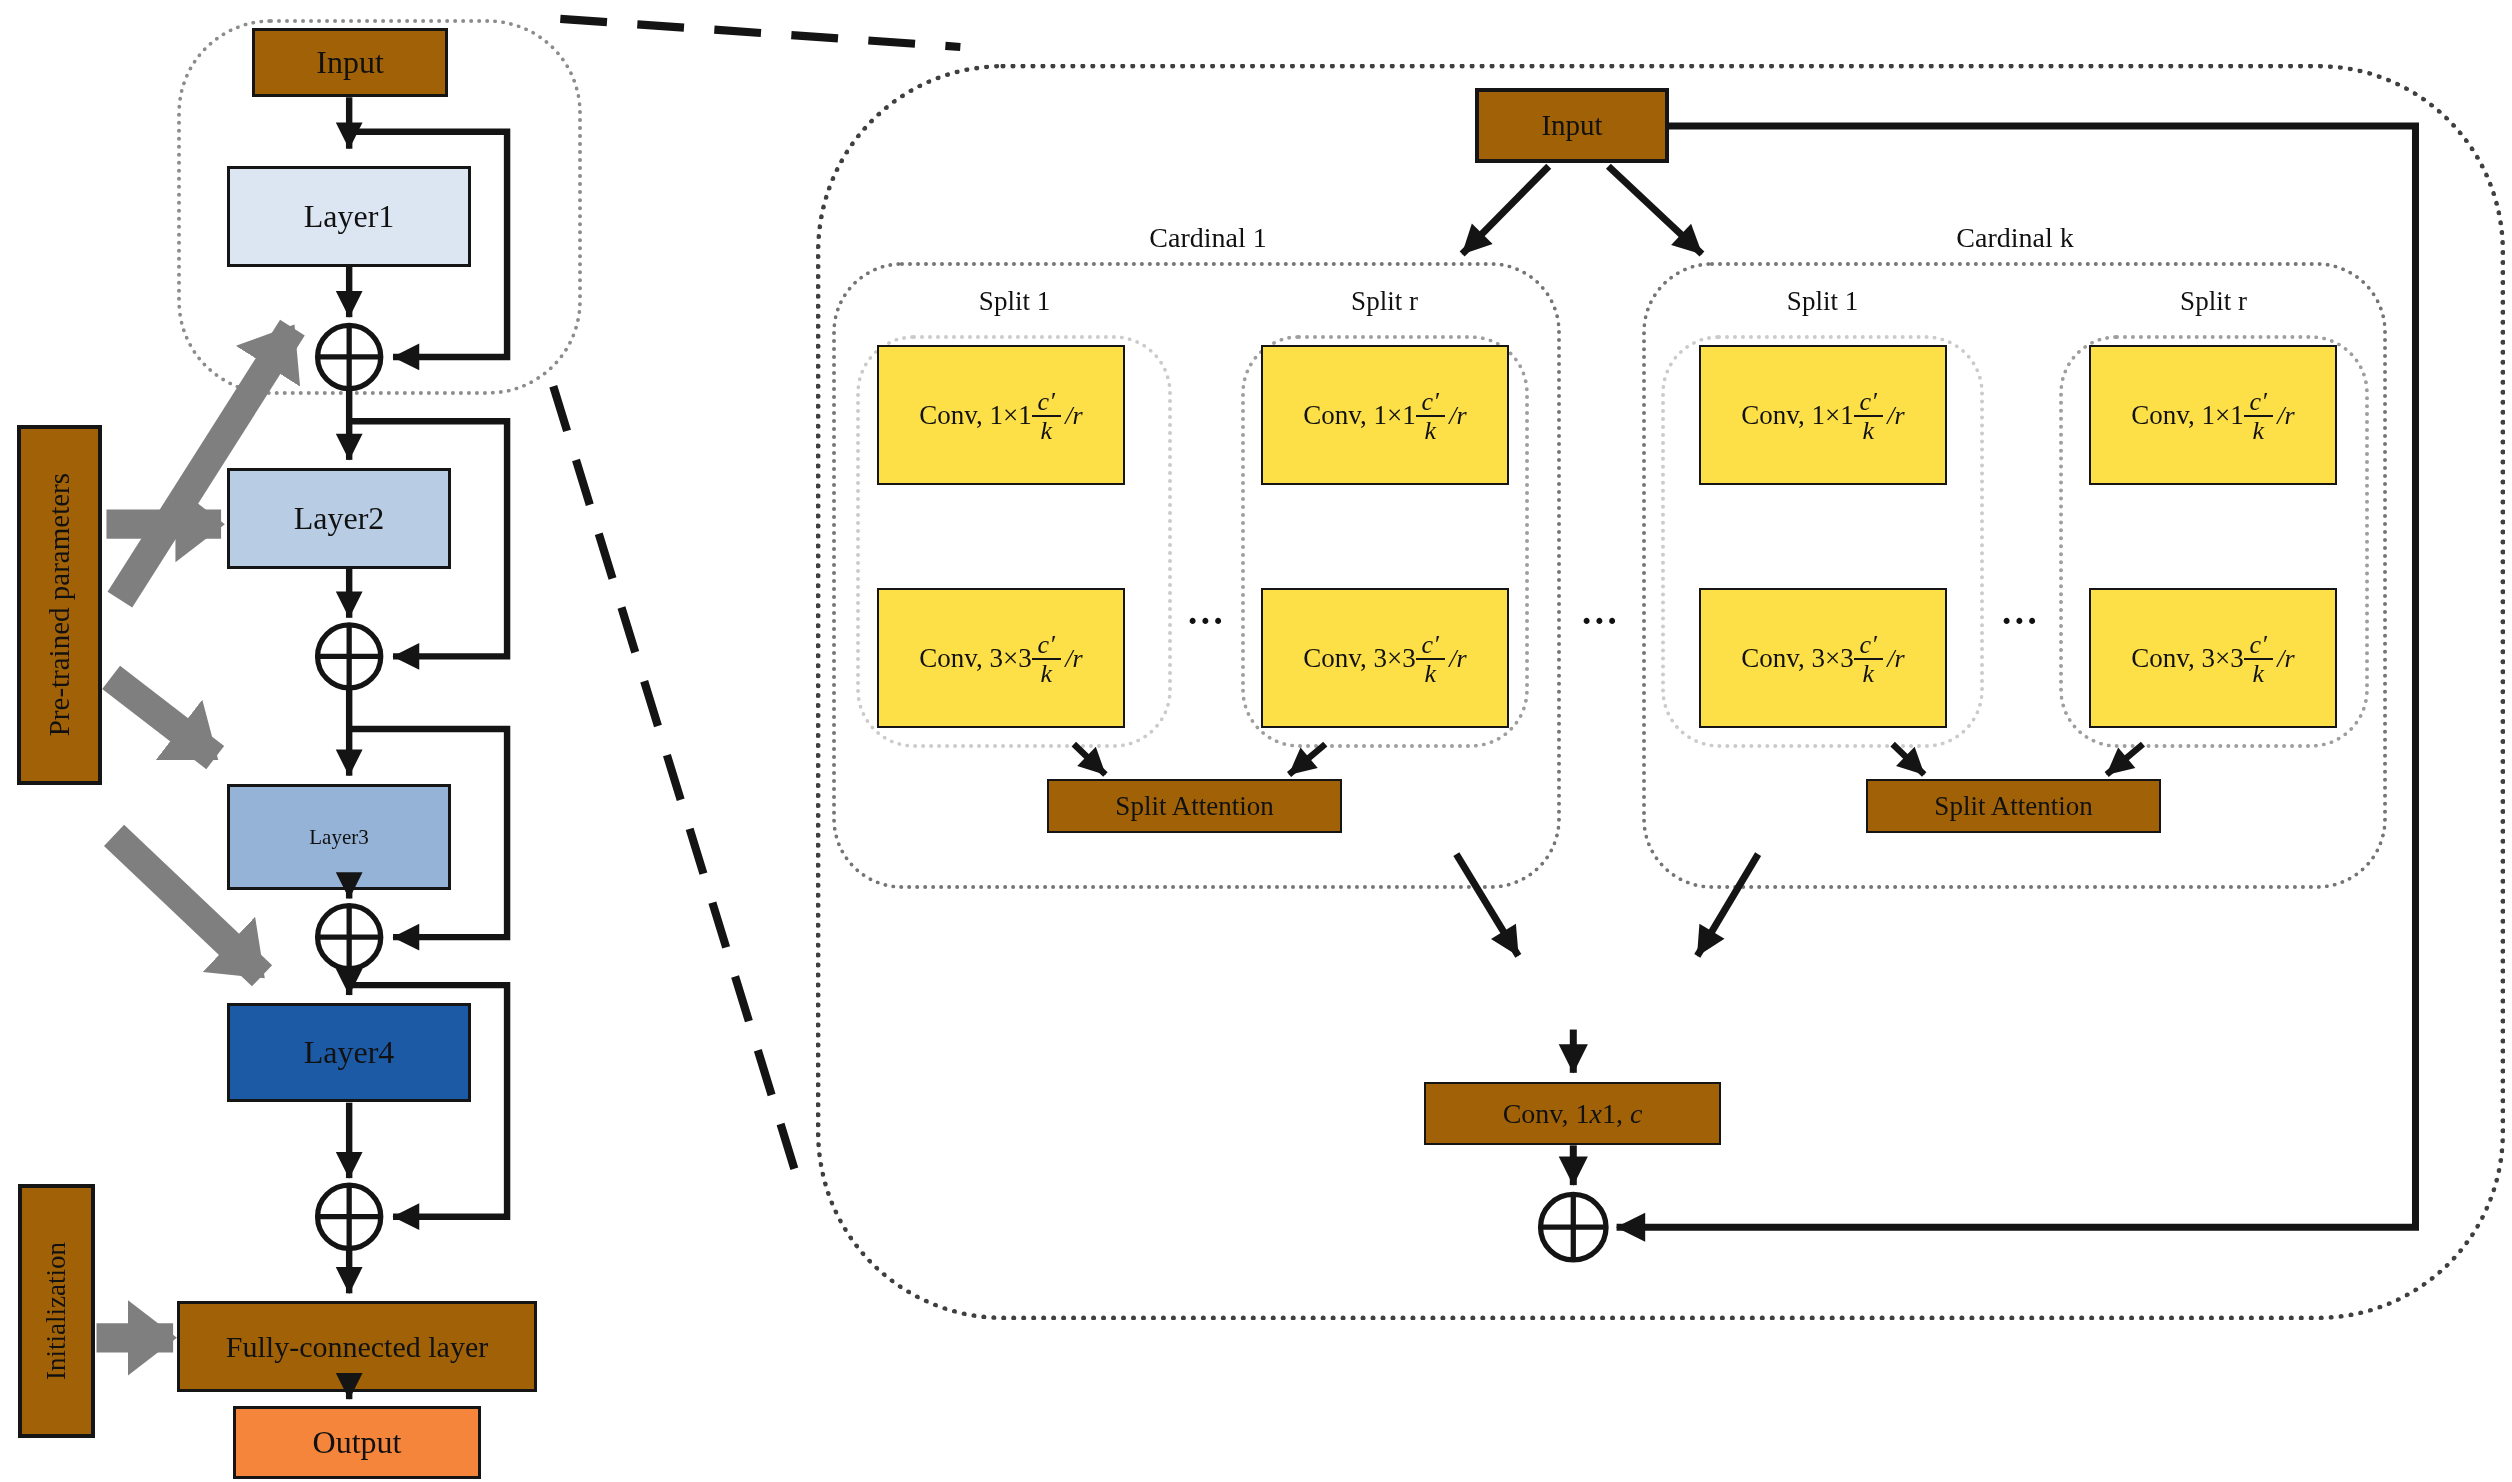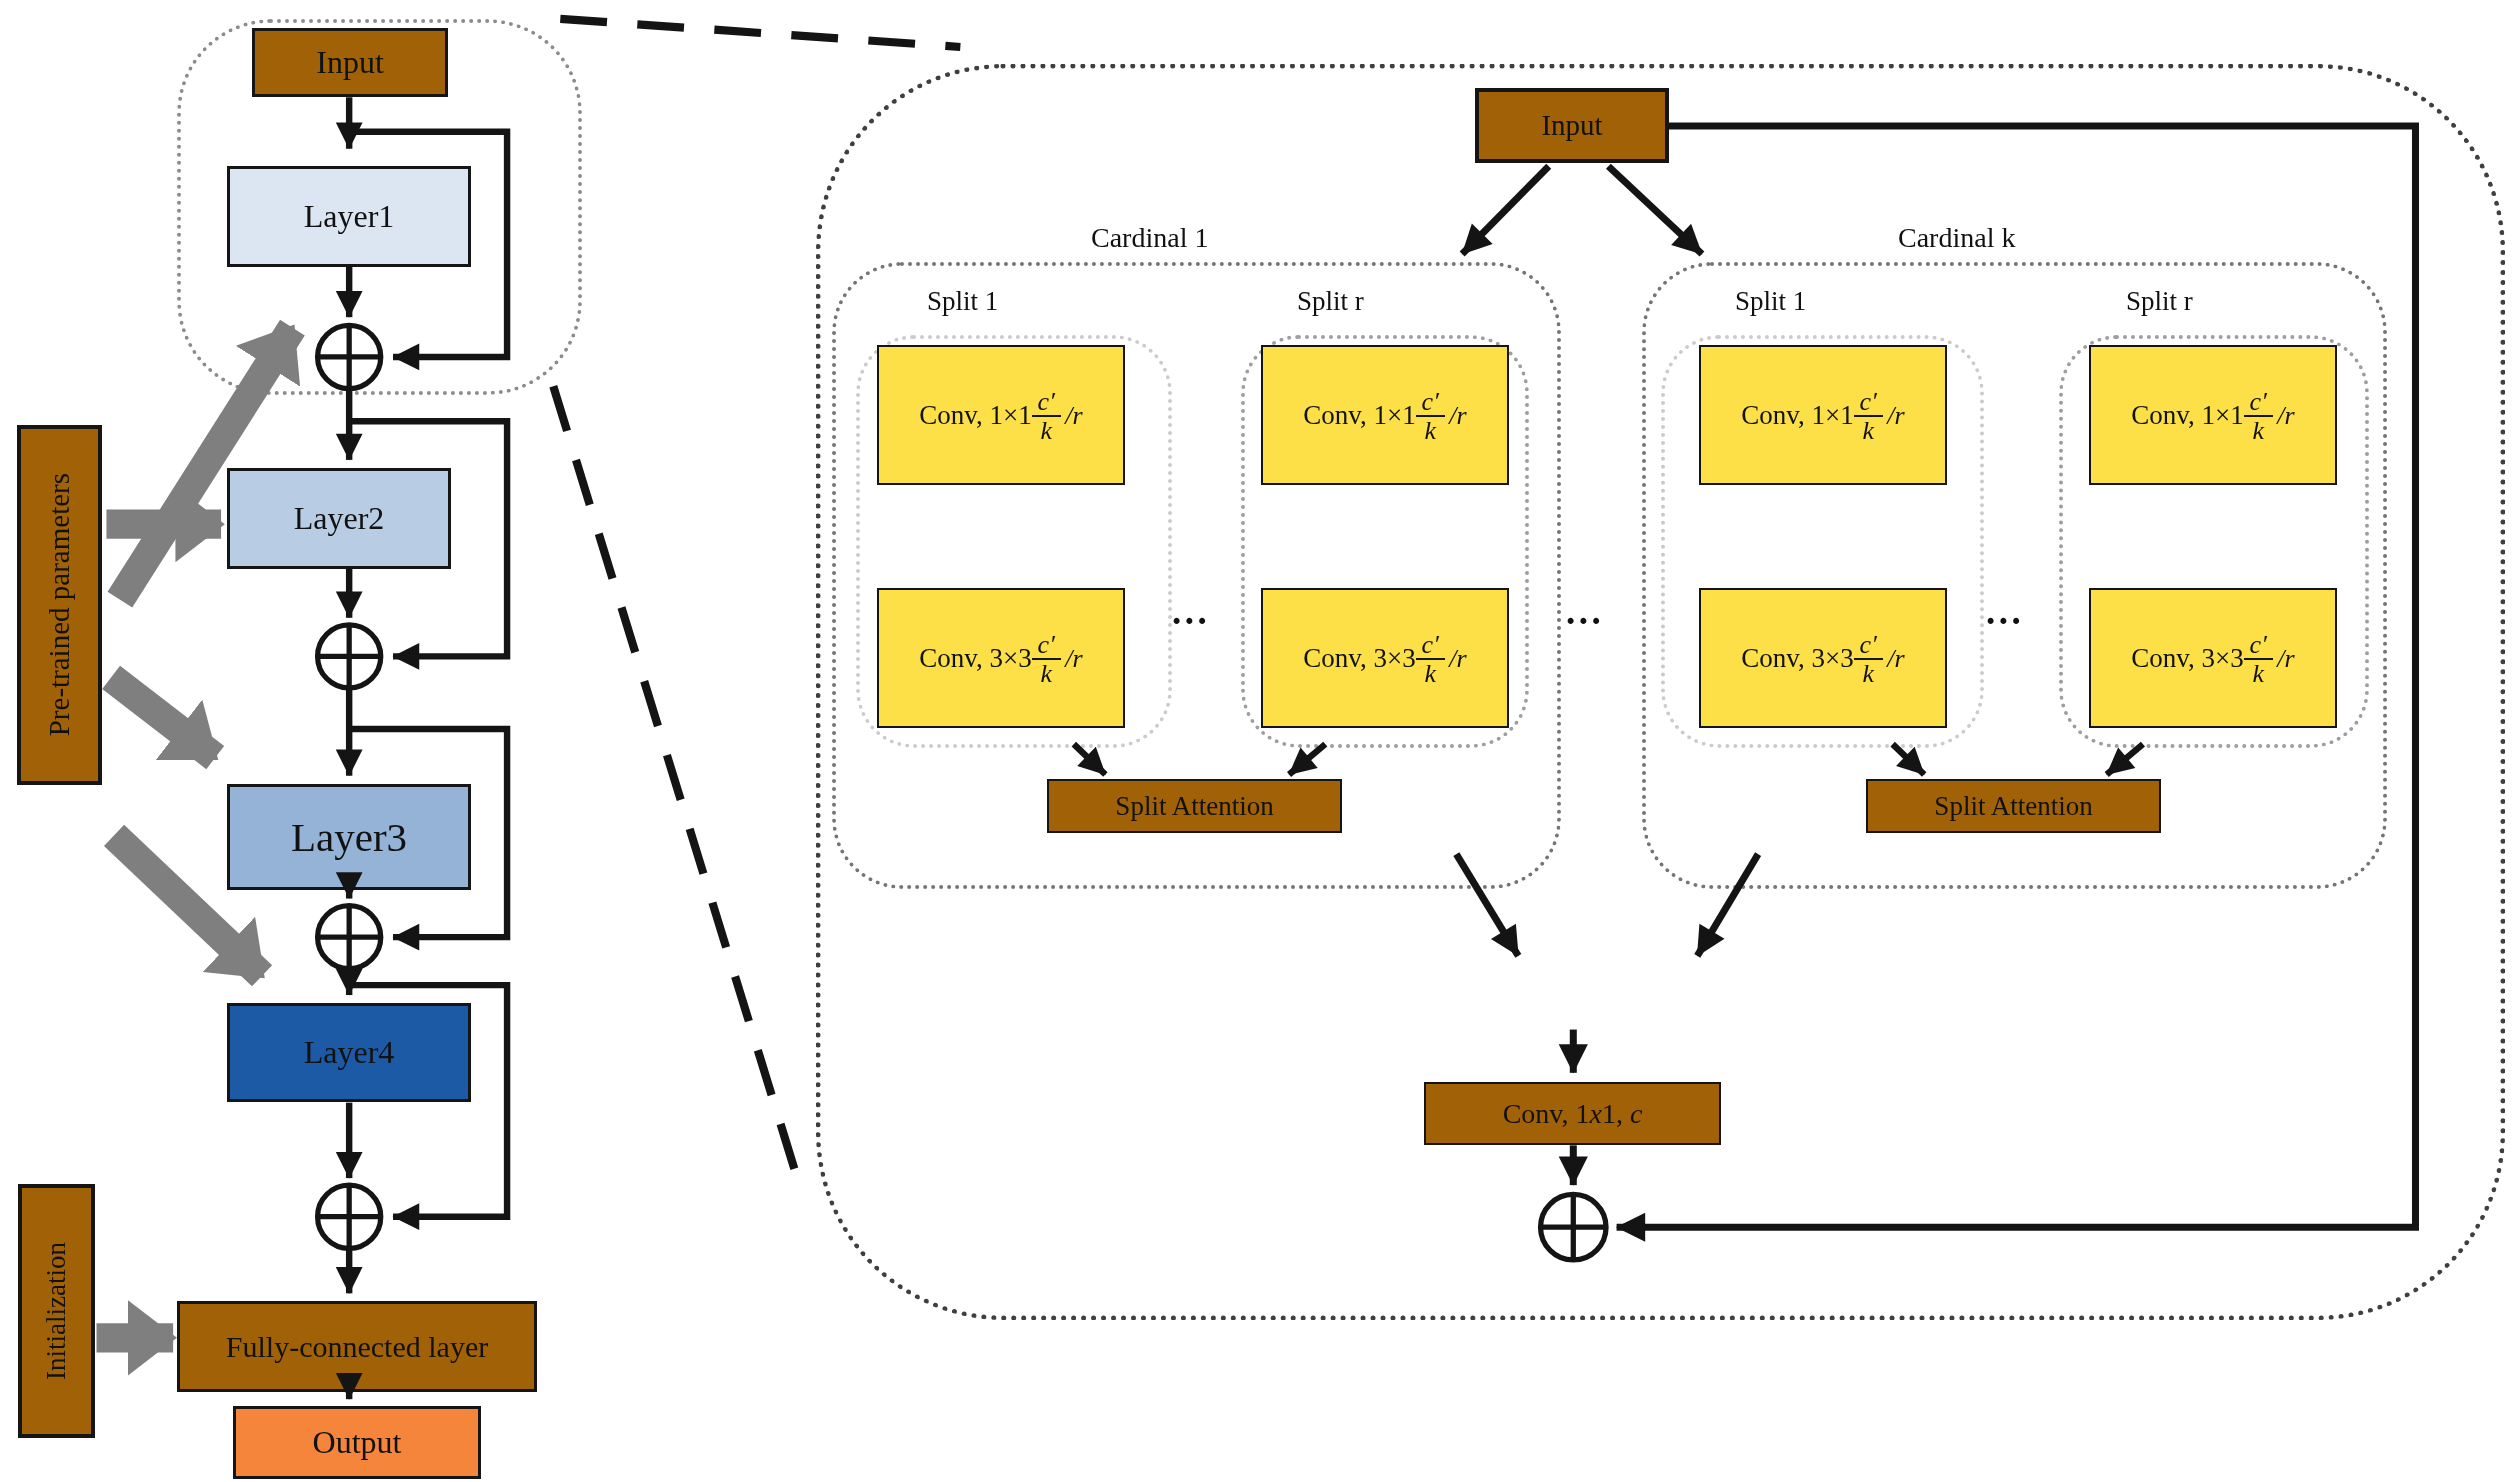--- a/index.html
+++ b/index.html
@@ -1,20 +1,20 @@
 <!DOCTYPE html>
 <html style="--layer1: #dce6f2; --layer2: #b8cce4; --layer3: #95b3d7; --layer4: #1c5aa5; --output: #f5853b; --gray_arrow: #7f7f7f; --line: #141414;font-size:9.4px"><head>
 <meta charset="utf-8">
 <style>
   html,body{margin:0;padding:0;background:#ffffff;}
   #stage{position:relative;width:2512px;height:1483px;background:#fff;overflow:hidden;
          font-family:"Liberation Serif","DejaVu Serif",serif;color:#111;}
   .box{position:absolute;box-sizing:border-box;background:#a16207;border:3.5px solid #151515;
        display:flex;align-items:center;justify-content:center;text-align:center;}
-  .lbl{position:absolute;box-sizing:border-box;display:flex;align-items:center;
+  .lbl{position:absolute;box-sizing:border-box;display:flex;align-items:center;justify-content:center;
        text-align:center;white-space:nowrap;}
   .dotrect{position:absolute;box-sizing:border-box;border-style:dotted;background:transparent;}
   .vtext{writing-mode:vertical-rl;transform:rotate(180deg);white-space:nowrap;}
   .it{font-style:italic;}
   .conv-box{position:absolute;box-sizing:border-box;background:#fde047;border:2.9px solid #151515;
             display:flex;flex-direction:row;align-items:center;justify-content:center;}
   .conv-line1{font-size:27px;line-height:30px;}
   .conv-math{display:flex;align-items:center;justify-content:center;font-size:26px;margin-top:1.2px;}
   .frac{display:inline-flex;flex-direction:column;align-items:center;font-style:italic;line-height:27px;}
   .frac .num{padding:0 5.8px;border-bottom:2.3px solid #151515;}
@@ -48,21 +48,21 @@
   </div>
 
   <div class="box fill-layer1" style="left:227px;top:166px;width:244px;height:101px;font-size:32px;">
     <span>Layer1</span>
   </div>
 
   <div class="box fill-layer2" style="left:227px;top:468px;width:224px;height:101px;font-size:32px;">
     <span>Layer2</span>
   </div>
 
-  <div class="box fill-layer3" style="left:227px;top:784px;width:244px;height:106px;font-size:41px;">
+  <div class="box fill-layer3" style="left:227px;top:784px;width:224px;height:106px;font-size:21px;">
     <span>Layer3</span>
   </div>
 
   <div class="box fill-layer4" style="left:227px;top:1003px;width:244px;height:99px;font-size:32px;">
     <span>Layer4</span>
   </div>
 
   <div class="box" style="left:17px;top:425px;width:85px;height:360px;border-width:4.1px;font-size:29px;">
     <span class="vtext">Pre-trained parameters</span>
   </div>

